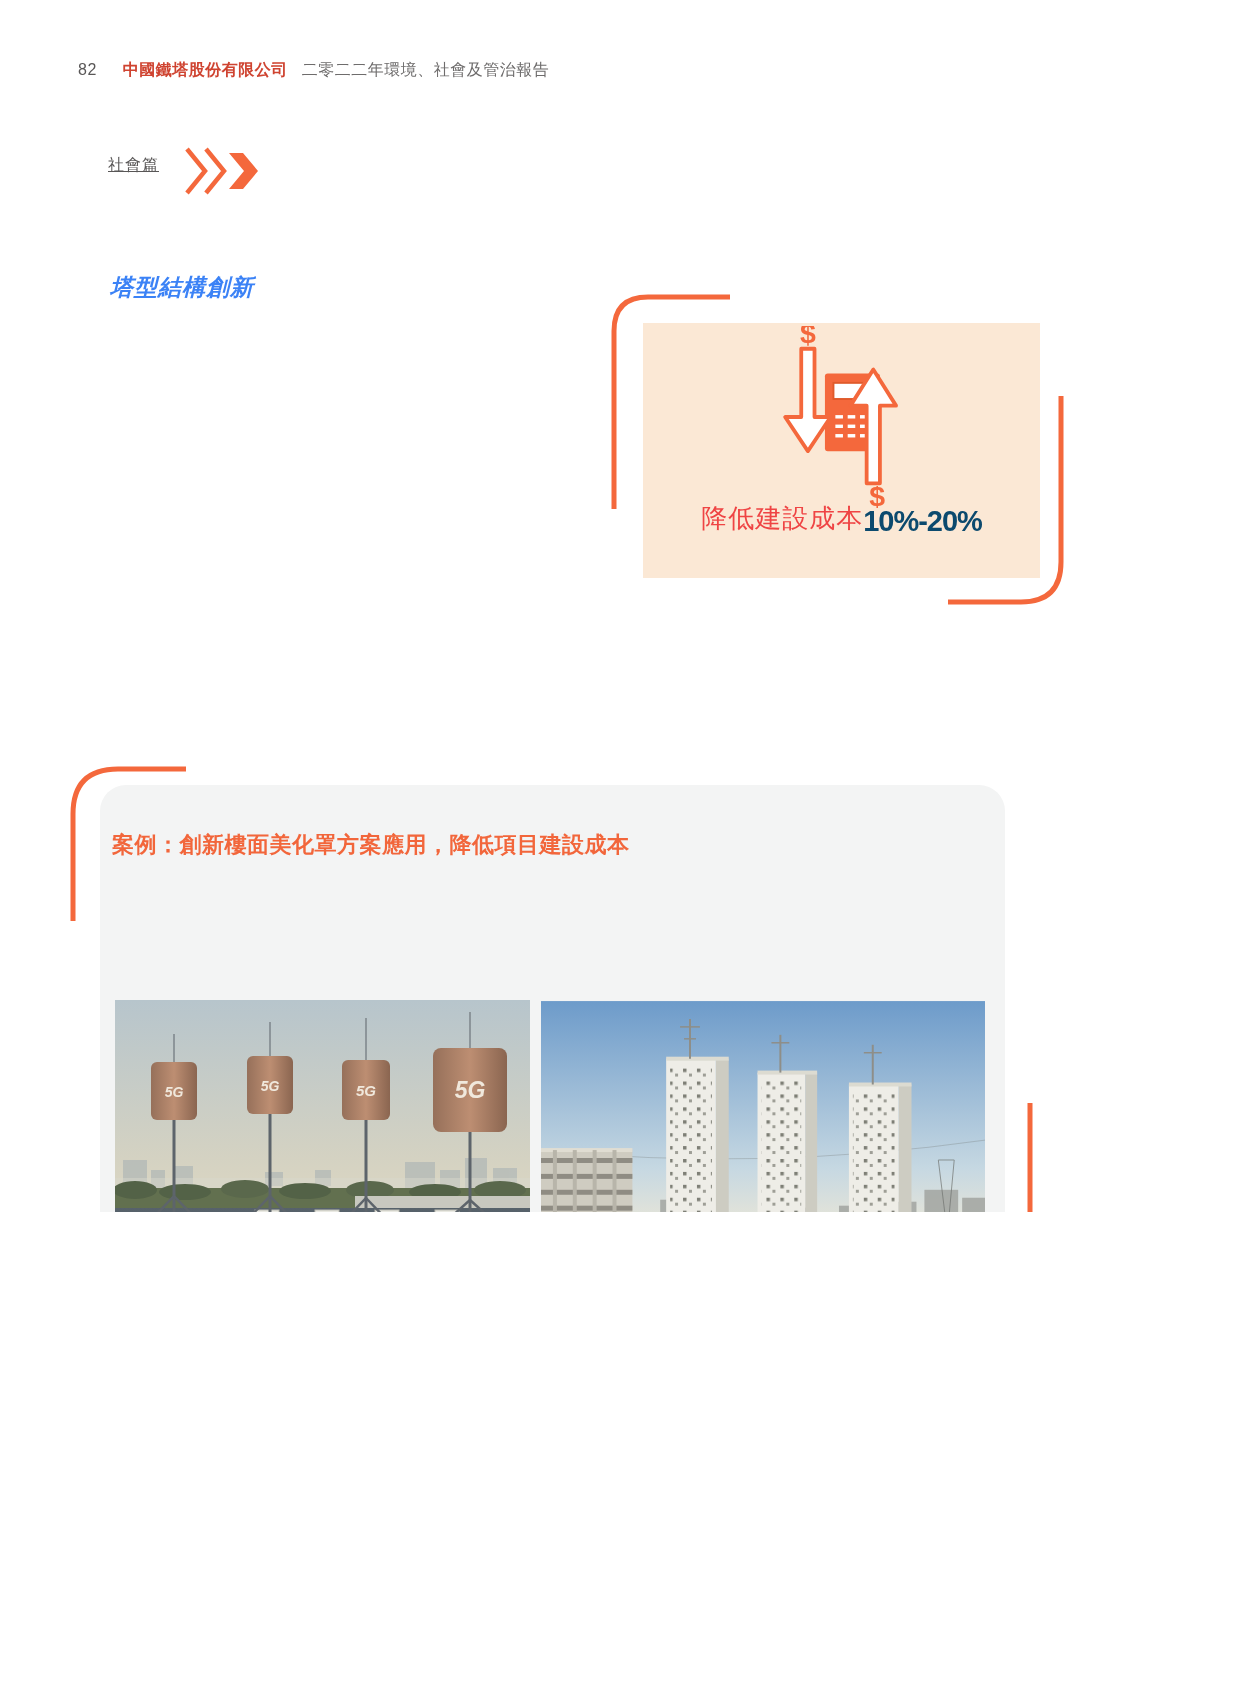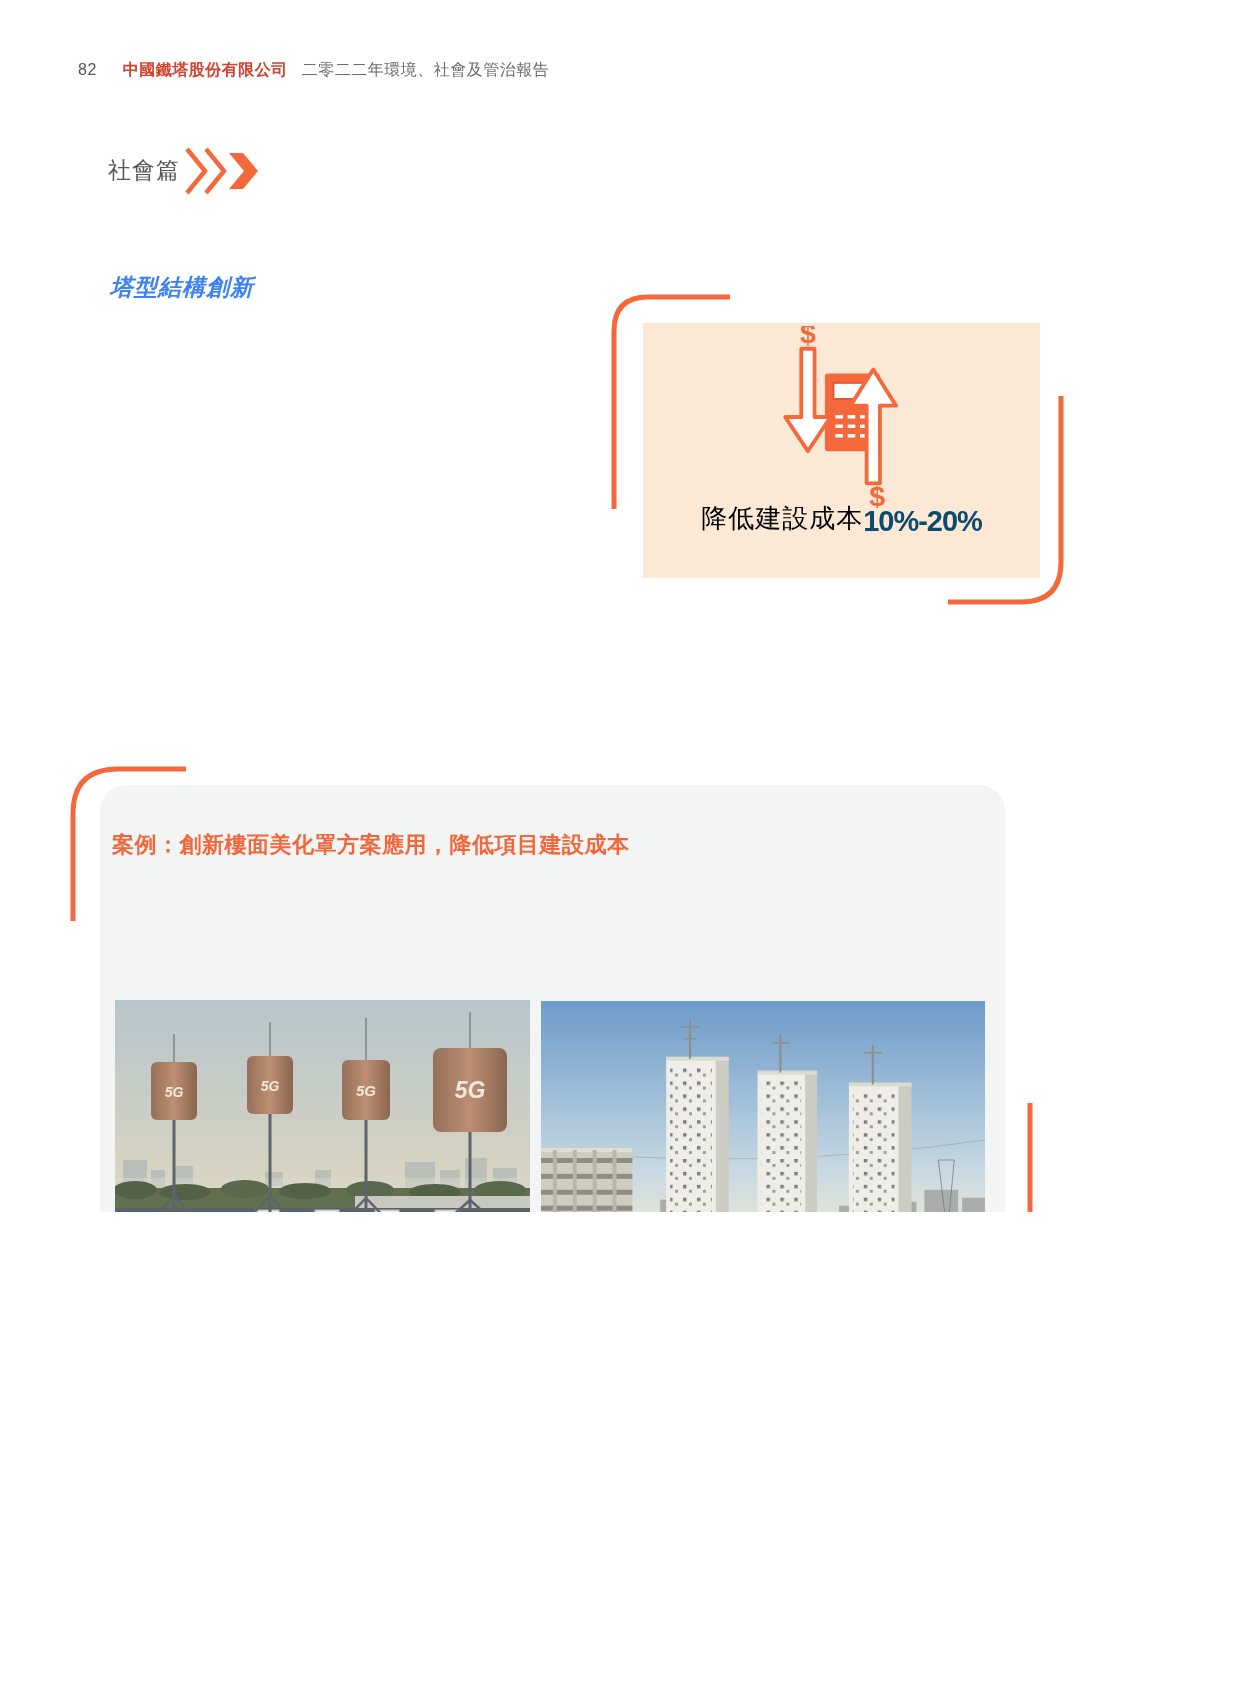--- a/index.html
+++ b/index.html
@@ -7,32 +7,32 @@
         font-family:"Liberation Sans","DejaVu Sans",sans-serif;color:#474545;}
   .abs{position:absolute;}
 
   
   .hdr{top:60px;left:78px;font-size:16px;letter-spacing:.5px;white-space:nowrap;}
   .hdr .pgnum{color:#595757;margin-right:26px;}
   .hdr .company{color:#cf4330;font-weight:bold;margin-right:14px;}
   .hdr .rpt{color:#6e6c6c;}
 
   
-  .section-label{top:155px;left:108px;font-size:23px;color:#595757;letter-spacing:1px;}
+  .section-label{top:155px;left:108px;font-size:16px;color:#595757;letter-spacing:1px;text-decoration:underline;}
   .chevrons{top:146px;left:183px;}
 
   
   .heading{top:272px;left:110px;font-size:23px;font-weight:bold;font-style:italic;color:#3b82f6;letter-spacing:1px;}
   .body-left{top:312px;left:110px;width:452px;font-size:21.5px;line-height:40.4px;color:#474545;
              white-space:pre-line;letter-spacing:.5px;}
 
   
   .peach{top:323px;left:643px;width:397px;height:255px;background:#fbe8d5;}
   .hl-label{top:501px;left:643px;width:397px;text-align:center;white-space:nowrap;}
-  .hl-label .zh{font-size:26px;color:#000000;letter-spacing:1px;vertical-align:baseline;}
+  .hl-label .zh{font-size:26px;color:#ef4444;letter-spacing:1px;vertical-align:baseline;}
   .hl-label .num{font-size:29px;font-weight:bold;color:#0c4a6e;letter-spacing:-1px;vertical-align:-4px;}
   .hl-icon{top:326px;left:782px;}
 
   
   .casebox{top:785px;left:100px;width:905px;height:600px;background:#f3f4f4;border-radius:26px;}
   .case-title{top:830px;left:112px;font-size:22px;font-weight:bold;color:#f2663b;letter-spacing:.5px;text-align:center;}
   .case-body{top:880px;left:112px;width:900px;font-size:21.5px;line-height:44px;color:#434141;
              white-space:pre-line;letter-spacing:.4px;}
   .photo1{top:1000px;left:115px;width:415px;height:318px;}
   .photo2{top:1000px;left:541px;width:444px;height:318px;}

